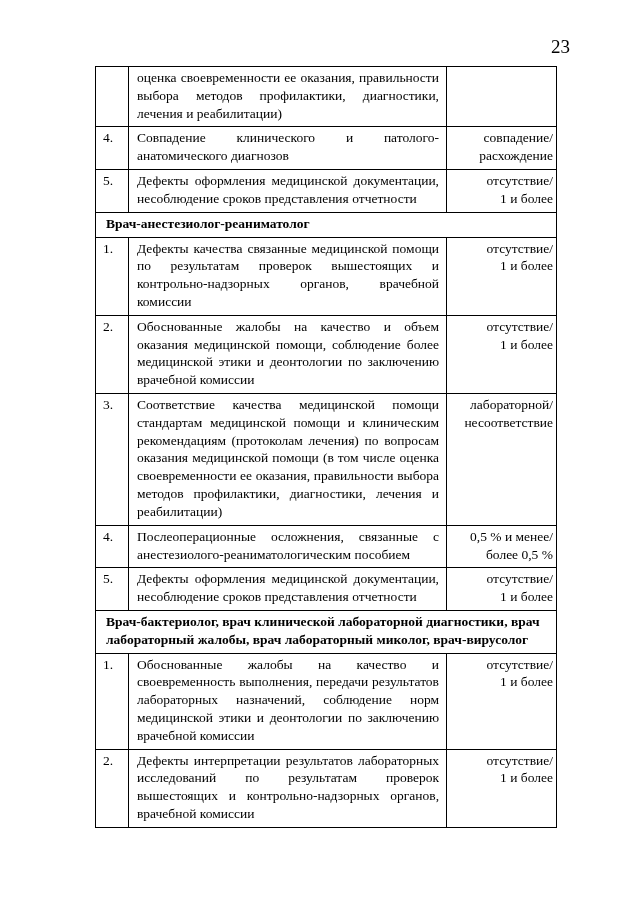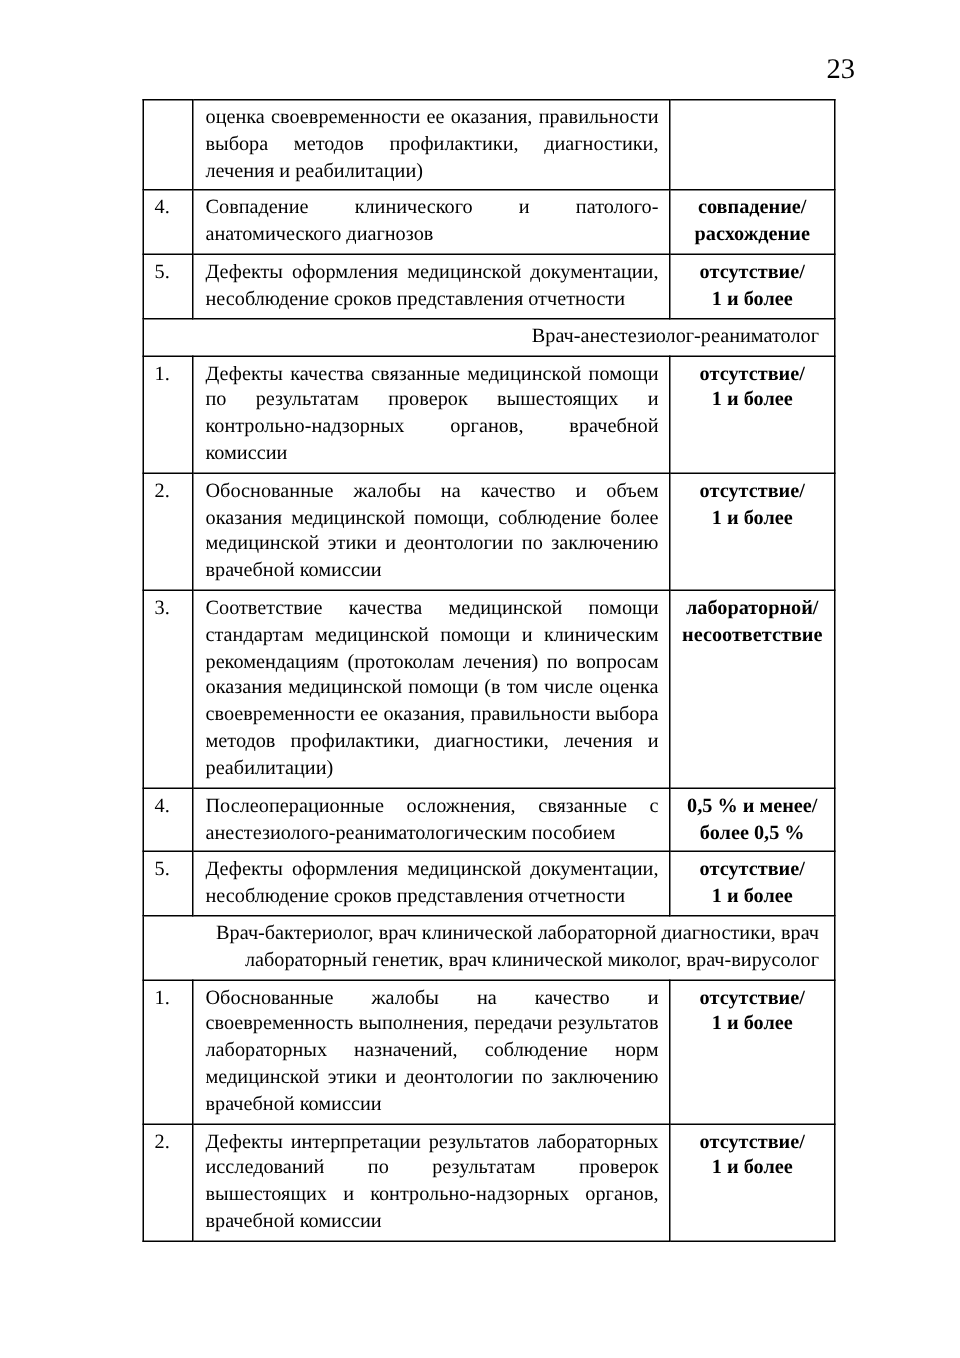--- a/index.html
+++ b/index.html
@@ -44,29 +44,28 @@
     text-align: left;
     padding-left: 7px;
   }
   td.desc {
     text-align: justify;
     padding-left: 8px;
     padding-right: 7px;
     margin-top: 46px;
   }
   td.val {
-    text-align: center;
+    text-align: right;
     white-space: pre-line;
     padding-left: 3px;
     padding-right: 3px;
-    font-weight: bold;
   }
   td.section {
-    text-align: right;
-    font-weight: normal;
+    text-align: left;
+    font-weight: bold;
     padding: 2px 10px 4px 10px;
   }
 </style>
 </head>
 <body>
 
 <div class="page">
   <div class="page-number">23</div>
   <table class="criteria">
     <colgroup>
@@ -119,21 +118,21 @@
           <td class="val">0,5 % и менее/
 более 0,5 %</td>
         </tr>
         <tr>
           <td class="num">5.</td>
           <td class="desc">Дефекты оформления медицинской документации, несоблюдение сроков представления отчетности</td>
           <td class="val">отсутствие/
 1 и более</td>
         </tr>
         <tr>
-          <td colspan="3" class="section">Врач-бактериолог, врач клинической лабораторной диагностики, врач лабораторный генетик, врач клинической миколог, врач-вирусолог</td>
+          <td colspan="3" class="section">Врач-бактериолог, врач клинической лабораторной диагностики, врач лабораторный жалобы, врач лабораторный миколог, врач-вирусолог</td>
         </tr>
         <tr>
           <td class="num">1.</td>
           <td class="desc">Обоснованные жалобы на качество и своевременность выполнения, передачи результатов лабораторных назначений, соблюдение норм медицинской этики и деонтологии по заключению врачебной комиссии</td>
           <td class="val">отсутствие/
 1 и более</td>
         </tr>
         <tr>
           <td class="num">2.</td>
           <td class="desc">Дефекты интерпретации результатов лабораторных исследований по результатам проверок вышестоящих и контрольно-надзорных органов, врачебной комиссии</td>

